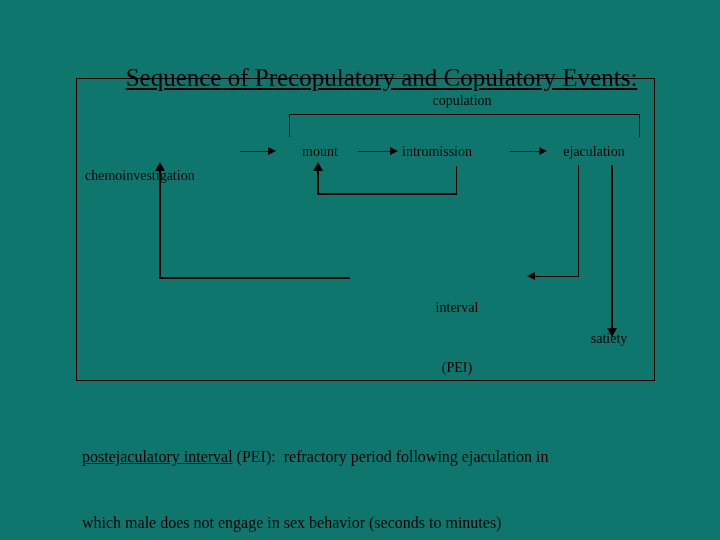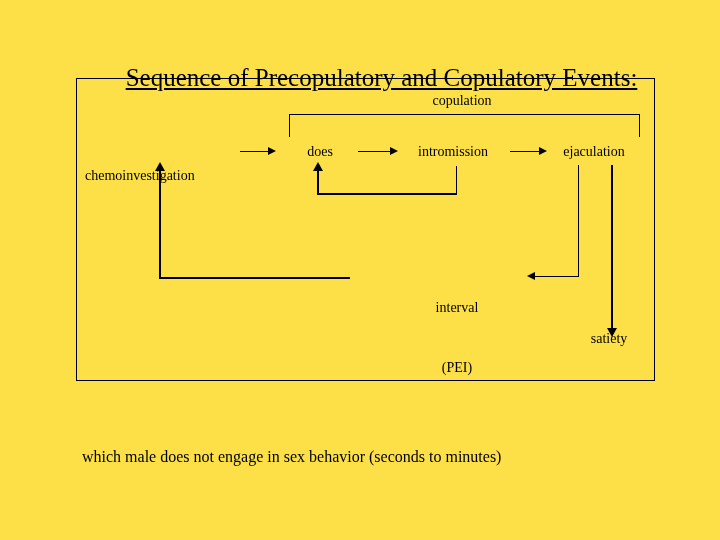--- a/index.html
+++ b/index.html
@@ -1,17 +1,17 @@
 <!DOCTYPE html>
 <html><head>
 <meta charset="utf-8">
 <style>
   html,body{margin:0;padding:0;background:#fff;}
   .stage{
-    position:relative;width:720px;height:540px;background:#fde047;
+    position:relative;width:720px;height:540px;background:#0f766e;
     font-family:"Liberation Serif","DejaVu Serif",serif;color:#000;
     overflow:hidden;
   }
   .abs{position:absolute;}
   .ctr{transform:translateX(-50%);}
 
   
   .title{top:36px;left:369px;font-size:25px;white-space:pre;}
   .title span{text-decoration:underline;}
 
@@ -77,26 +77,26 @@
   <div class="abs dbox"></div>
 
   <div class="abs ctr lbl copulation">copulation</div>
   <div class="abs bracket"></div>
 
   <div class="abs lbl stage-lbl" style="left:85px;margin-top:24px;">chemoinvestigation</div>
 
   <div class="abs hline a1l"></div>
   <div class="abs tri-right a1h"></div>
 
-  <div class="abs ctr lbl stage-lbl" style="left:320px;">does</div>
+  <div class="abs ctr lbl stage-lbl" style="left:320px;">mount</div>
 
   <div class="abs hline a2l"></div>
   <div class="abs tri-right a2h"></div>
 
-  <div class="abs ctr lbl stage-lbl" style="left:453px;">intromission</div>
+  <div class="abs ctr lbl stage-lbl" style="left:437px;">intromission</div>
 
   <div class="abs hline a3l"></div>
   <div class="abs tri-right a3h"></div>
 
   <div class="abs ctr lbl stage-lbl" style="left:594px;">ejaculation</div>
 
   <div class="abs uloop"></div>
   <div class="abs tri-up uloop-head"></div>
 
   <div class="abs fb"></div>
@@ -109,18 +109,19 @@
     <div>interval</div>
     <div>(PEI)</div>
   </div>
 
   <div class="abs satline"></div>
   <div class="abs tri-down sat-head"></div>
   <div class="abs ctr lbl satiety-lbl">satiety</div>
 
   <div class="abs defs">
     <div class="def">
+      <div><span class="term">postejaculatory interval</span><span> (PEI):  refractory period following ejaculation in</span></div>
       <div>which male does not engage in sex behavior (seconds to minutes)</div>
     </div>
 
   </div>
 
 </div>
 
 </body></html>

